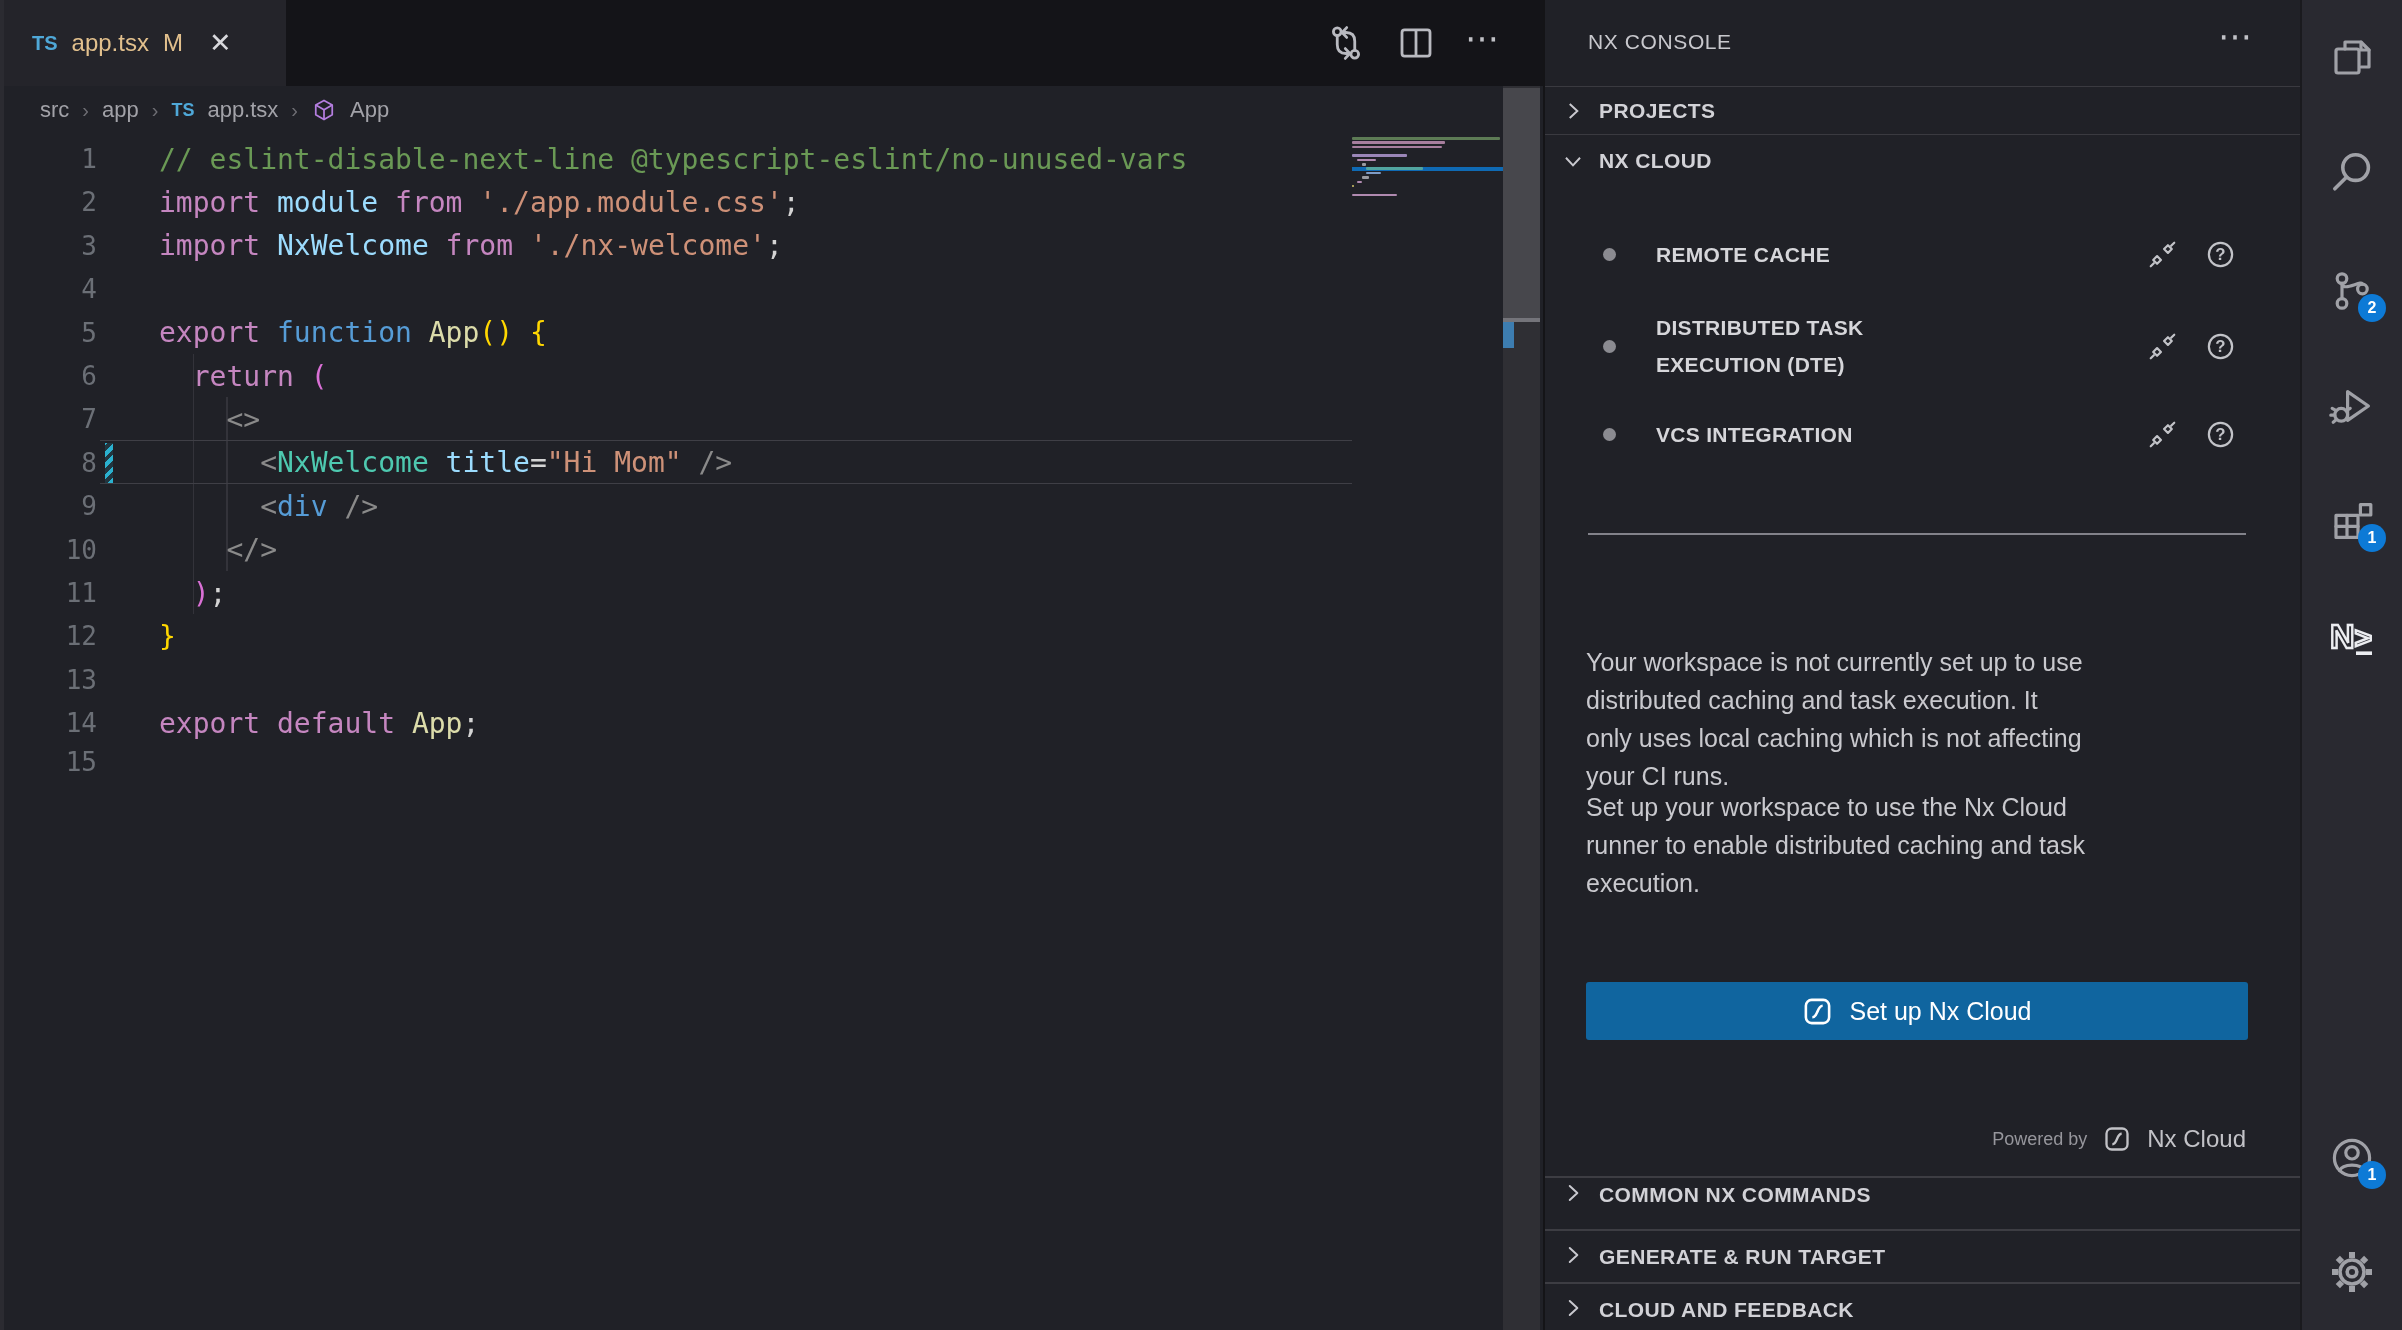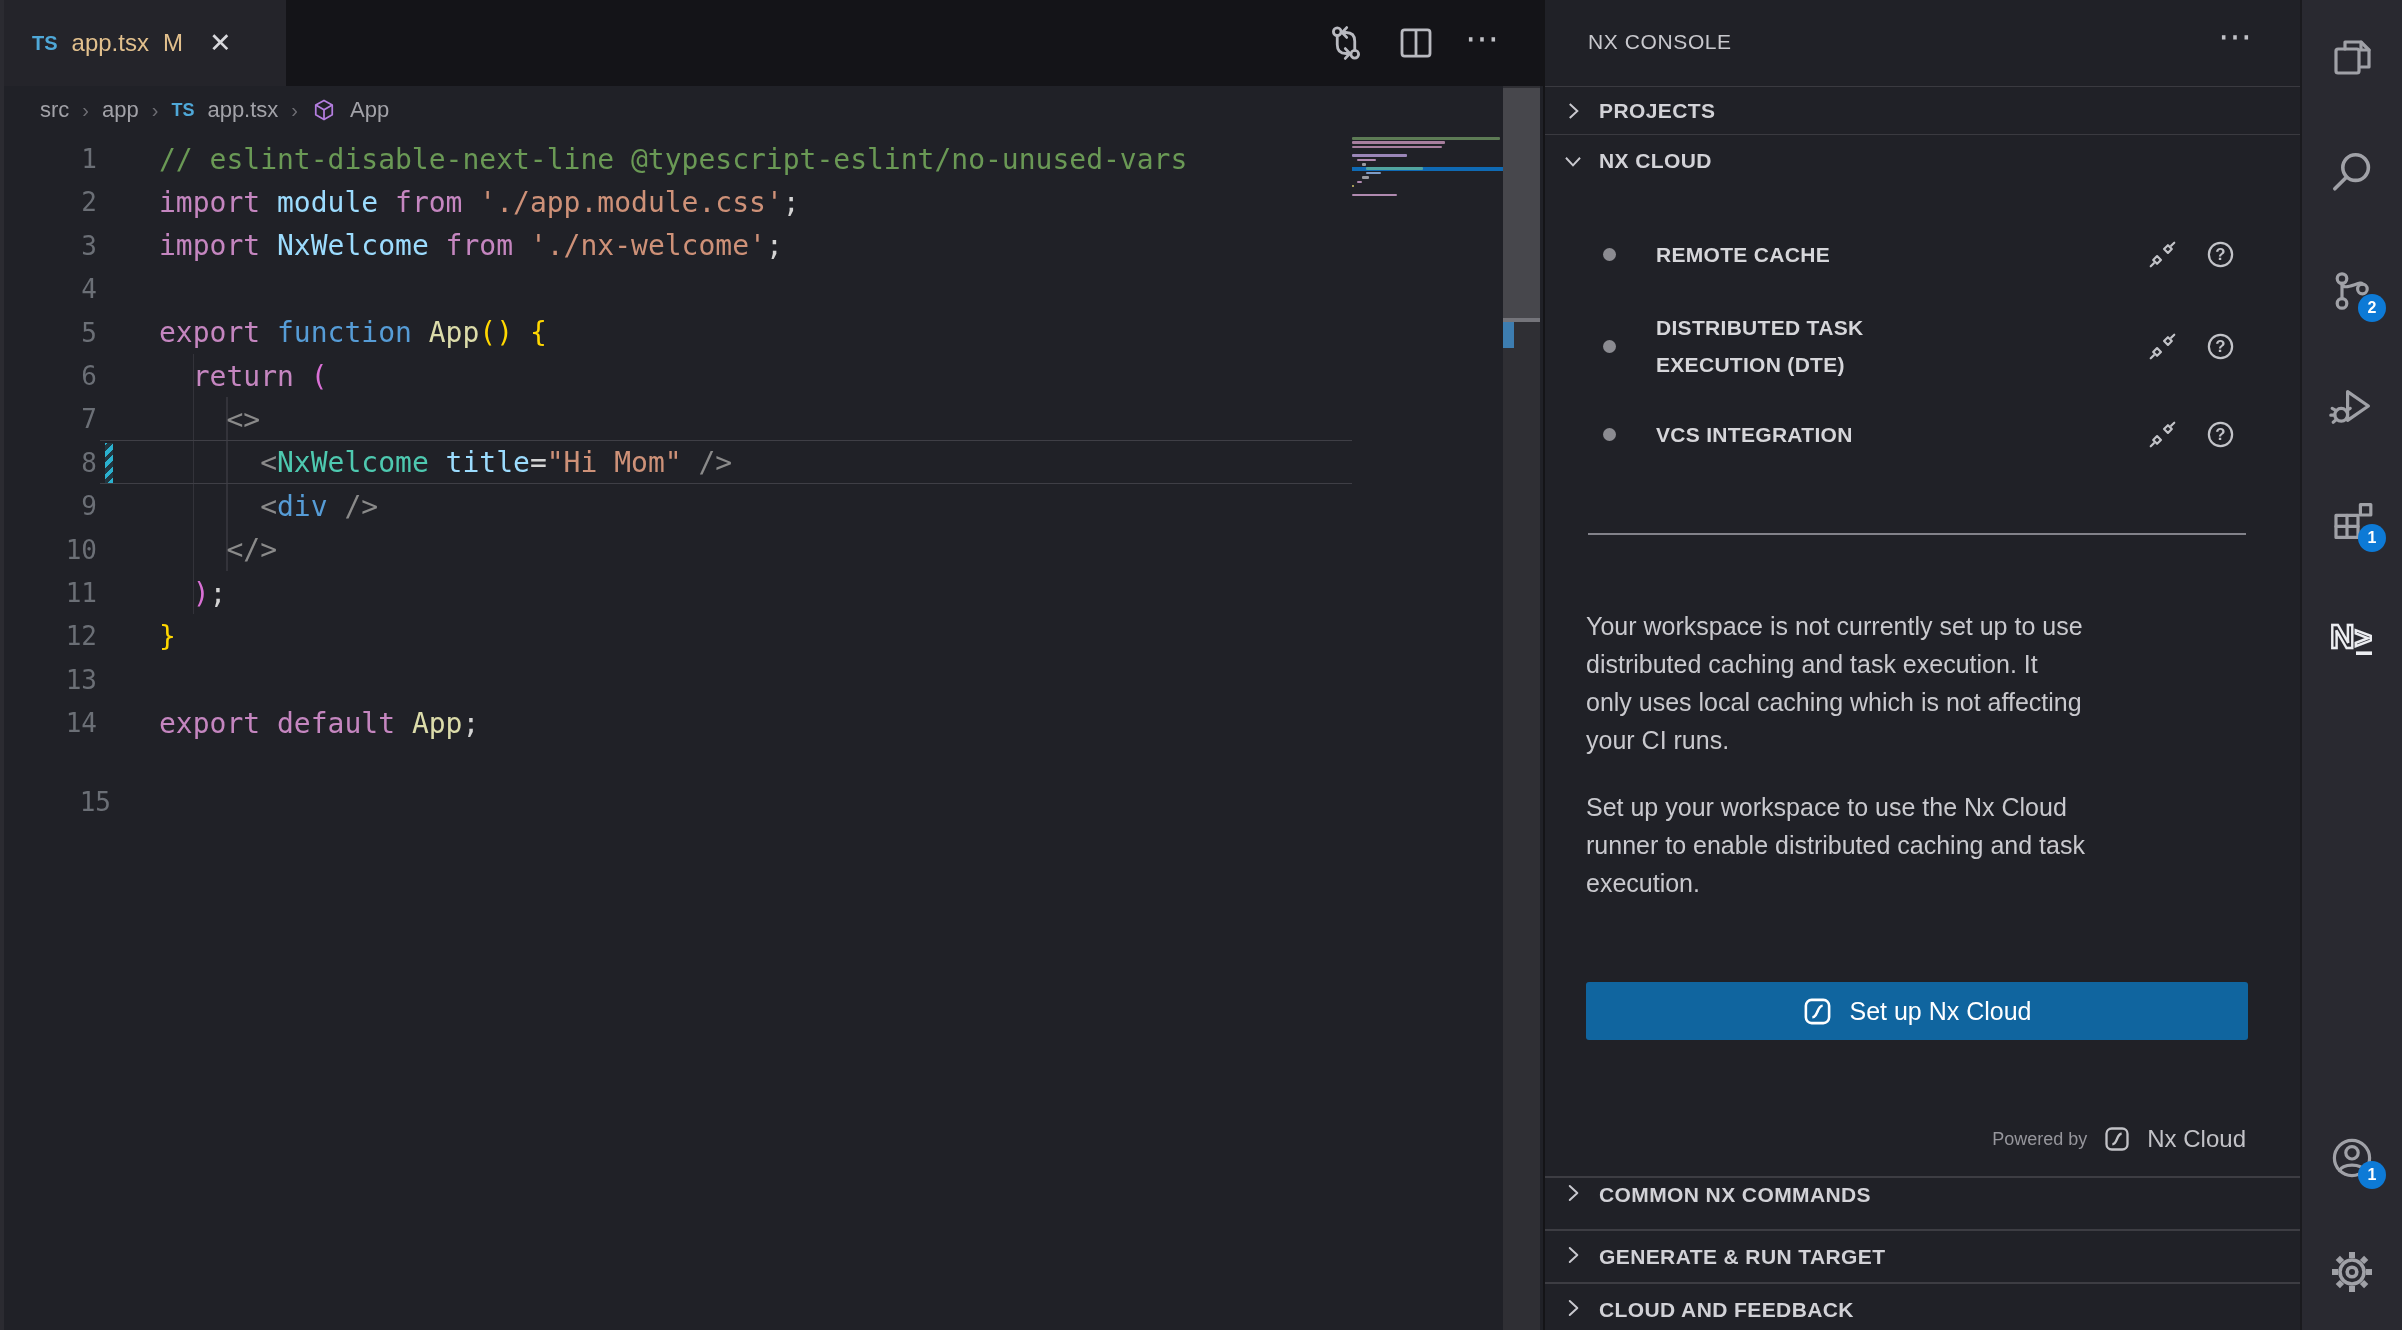--- a/index.html
+++ b/index.html
@@ -147,21 +147,21 @@
       <div class="code-line" style="top: 397.4px;"><span class="ln">7</span><span class="src"><span style="color: rgb(212, 212, 212);">    </span><span style="color: rgb(138, 138, 138);">&lt;&gt;</span></span></div>
       <div class="cur-line-box" style="top: 440.3px;"></div>
       <div class="code-line" style="top: 440.8px;"><span class="ln">8</span><span class="src"><span style="color: rgb(212, 212, 212);">      </span><span style="color: rgb(138, 138, 138);">&lt;</span><span style="color: rgb(78, 201, 176);">NxWelcome</span><span style="color: rgb(212, 212, 212);"> </span><span style="color: rgb(156, 220, 254);">title</span><span style="color: rgb(212, 212, 212);">=</span><span style="color: rgb(206, 145, 120);">"Hi Mom"</span><span style="color: rgb(212, 212, 212);"> </span><span style="color: rgb(138, 138, 138);">/&gt;</span></span></div>
       <div class="gutter-mod" style="top: 442.8px;"></div>
       <div class="code-line" style="top: 484.2px;"><span class="ln">9</span><span class="src"><span style="color: rgb(212, 212, 212);">      </span><span style="color: rgb(138, 138, 138);">&lt;</span><span style="color: rgb(86, 156, 214);">div</span><span style="color: rgb(212, 212, 212);"> </span><span style="color: rgb(138, 138, 138);">/&gt;</span></span></div>
       <div class="code-line" style="top: 527.6px;"><span class="ln">10</span><span class="src"><span style="color: rgb(212, 212, 212);">    </span><span style="color: rgb(138, 138, 138);">&lt;/&gt;</span></span></div>
       <div class="code-line" style="top: 571px;"><span class="ln">11</span><span class="src"><span style="color: rgb(212, 212, 212);">  </span><span style="color: rgb(218, 112, 214);">)</span><span style="color: rgb(212, 212, 212);">;</span></span></div>
       <div class="code-line" style="top: 614.4px;"><span class="ln">12</span><span class="src"><span style="color: rgb(255, 215, 0);">}</span></span></div>
       <div class="code-line" style="top: 657.8px;"><span class="ln">13</span><span class="src"></span></div>
       <div class="code-line" style="top: 701.2px;"><span class="ln">14</span><span class="src"><span style="color: rgb(197, 134, 192);">export </span><span style="color: rgb(197, 134, 192);">default </span><span style="color: rgb(220, 220, 170);">App</span><span style="color: rgb(212, 212, 212);">;</span></span></div>
-      <div class="code-line" style="top: 780px; padding-left: 14px;"><span class="ln">15</span><span class="src"></span></div>
+      <div class="code-line" style="top: 740px;"><span class="ln">15</span><span class="src"></span></div>
     </div>
 
   <div class="minimap" id="minimap">
       <div class="mm-bar" style="top: 5px; left: 0px; width: 147.56px; background: rgb(93, 123, 85);"></div>
       <div class="mm-bar" style="top: 9.35px; left: 0px; width: 92.82px; background: rgb(167, 126, 158);"></div>
       <div class="mm-bar" style="top: 13.7px; left: 0px; width: 90.44px; background: rgb(167, 126, 158);"></div>
       <div class="mm-bar" style="top: 22.4px; left: 0px; width: 54.74px; background: rgb(155, 134, 184);"></div>
       <div class="mm-bar" style="top: 26.75px; left: 4.76px; width: 19.04px; background: rgb(176, 138, 176);"></div>
       <div class="mm-bar" style="top: 31.1px; left: 9.52px; width: 4.76px; background: rgb(154, 154, 160);"></div>
       <div class="mm-hl" style="top: 34.65px; background: rgb(15, 106, 180);"></div>
@@ -259,21 +259,21 @@
               <circle cx="12" cy="12" r="9"></circle>
       <text x="12" y="16.6" text-anchor="middle" font-size="13" font-weight="bold" fill="currentColor" stroke="none" font-family="Liberation Sans, sans-serif">?</text>
             </svg>
           </span>
         </span>
       </div>
     </div>
 
   <div class="panel-divider" style="top:533px;"></div>
 
-  <div class="nx-paragraph" style="top:607px;">Your workspace is not currently set up to use
+  <div class="nx-paragraph" style="top:643px;">Your workspace is not currently set up to use
 distributed caching and task execution. It
 only uses local caching which is not affecting
 your CI runs.</div>
   <div class="nx-paragraph" style="top:788px;">Set up your workspace to use the Nx Cloud
 runner to enable distributed caching and task
 execution.</div>
 
   <button class="nx-button">
     <span>
       <svg viewBox="0 0 24 24" fill="none" stroke="currentColor" stroke-width="2">

